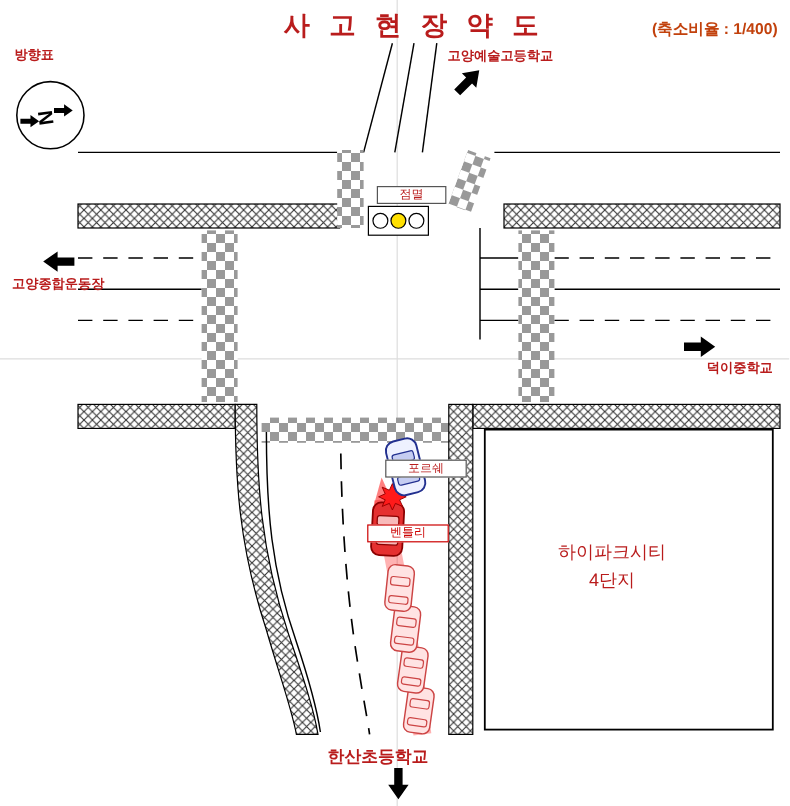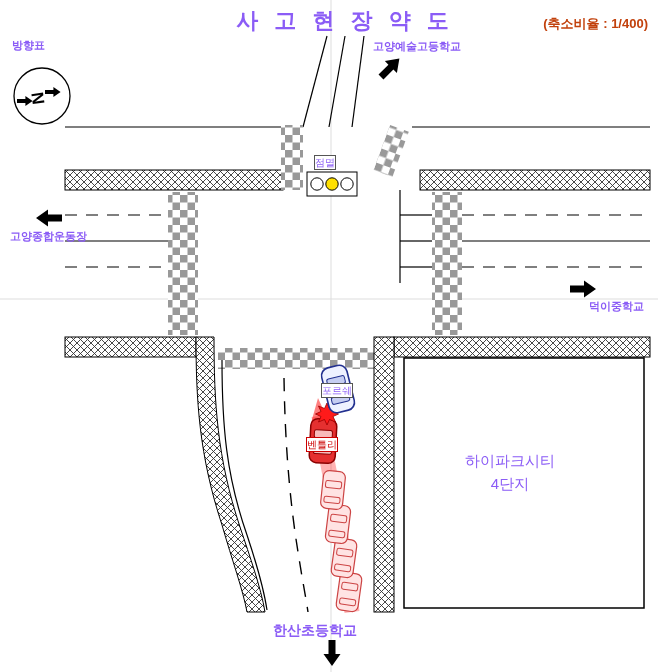--- a/index.html
+++ b/index.html
@@ -1,25 +1,25 @@
 <!DOCTYPE html>
 <html><head>
 <meta charset="utf-8">
 <style>
   html,body { margin:0; padding:0; background:#fff; }
   .canvas {
     position:relative; width:658px; height:672px; background:#fff;
     font-family:"Liberation Sans", sans-serif; overflow:hidden;
   }
   .canvas svg { position:absolute; left:0; top:0; }
-  .lbl { position:absolute; color:#8b5cf6; white-space:nowrap; }
+  .lbl { position:absolute; color:#b91c1c; white-space:nowrap; }
   .title { font-size:22px; font-weight:bold; letter-spacing:5px; }
   .scale { color:#c2410c; font-weight:bold; font-size:13px; }
   .dest  { font-size:11px; font-weight:bold; }
-  .small-box { font-size:10px; background:#fff; border:1px solid #555; padding:0 0; line-height:13px; }
+  .small-box { font-size:10px; background:#fff; border:1px solid #555; padding:0 18px; line-height:13px; }
   .bentley-lbl { color:#cc0000; border-color:#cc0000;text-align:center; }
   .building-lbl { font-size:15px; text-align:center; line-height:1.5; }
   .bottom-lbl { font-size:14px; font-weight:bold; }
 </style>
 </head>
 <body>
 
 <div class="canvas">
 
   <svg width="658" height="672" viewBox="0 0 658 672">

